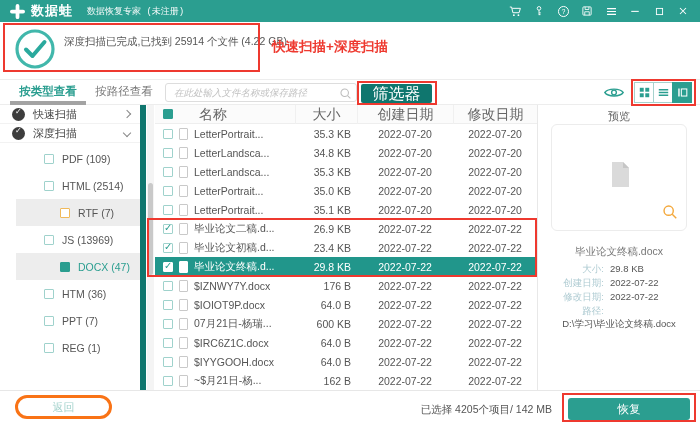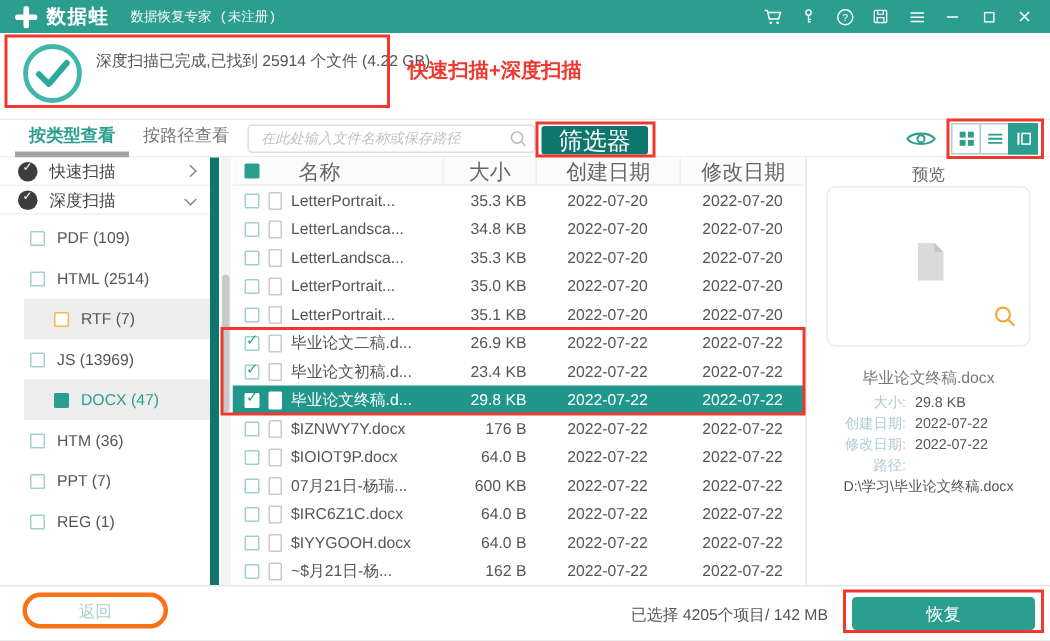--- a/index.html
+++ b/index.html
@@ -38,21 +38,21 @@
   
   .sidebar { position:absolute; left:0; top:105px; width:146px; bottom:37px; background:#fff; border-right:6px solid #0f766e; overflow:hidden; }
   .scan-group { height:19px; display:flex; align-items:center; padding-left:12px; border-bottom:1px solid #f2f2f2; position:relative; cursor:pointer; }
   .gcheck { width:13px; height:13px; border-radius:50%; background:#3d3d3d; position:relative; margin-right:8px; flex:none; }
   .gcheck::after { content:"✓"; position:absolute; left:3px; top:-1px; color:#fff; font-size:8px; font-weight:bold; }
   .glabel { font-size:11px; color:#444; }
   .chev { position:absolute; right:10px; width:6px; height:6px; border-style:solid; border-color:#888; border-width:1.5px 1.5px 0 0; }
   .chev.right { transform:rotate(45deg); }
   .chev.down { transform:rotate(135deg); top:6px; }
   .type-list { padding-top:2px; }
-  .type-item { height:27px; display:flex; align-items:center; padding-left:20px; cursor:pointer; }
+  .type-item { height:27px; display:flex; align-items:center; padding-left:44px; cursor:pointer; }
   .type-item.hl, .type-item.sel { background:#ededed;margin-left:16px; }
   .type-item.sel .tlabel { color:#2b9e90; }
   .tlabel { font-size:10.5px; color:#555; margin-left:8px; white-space:nowrap; }
 
   
   .cb { width:10px; height:10px; border:1px solid #9fd2cc; border-radius:1px; background:#fff; position:relative; flex:none; display:inline-block; }
   .cb-filled { background:#2b9e90; border-color:#2b9e90; }
   .cb-orange { border-color:#f0b95a; }
   .cb-checked::after { content:"✓"; position:absolute; left:0px; top:-3px; color:#2b9e90; font-size:10px; font-weight:bold; }
 

